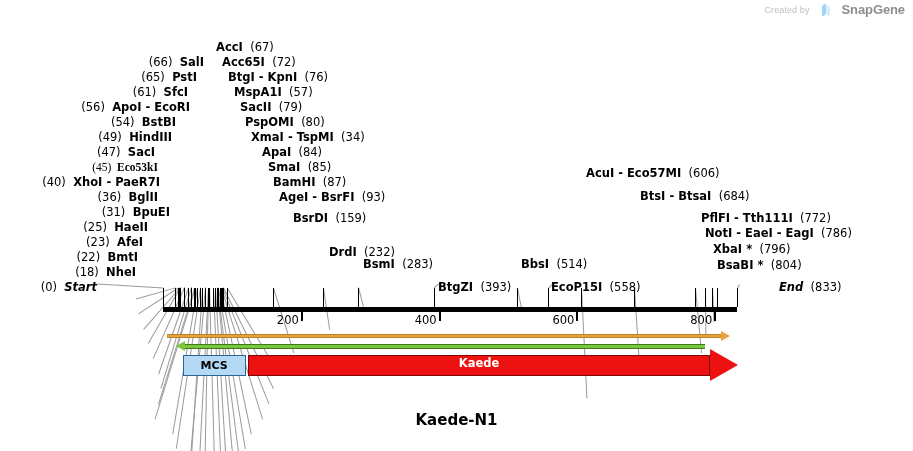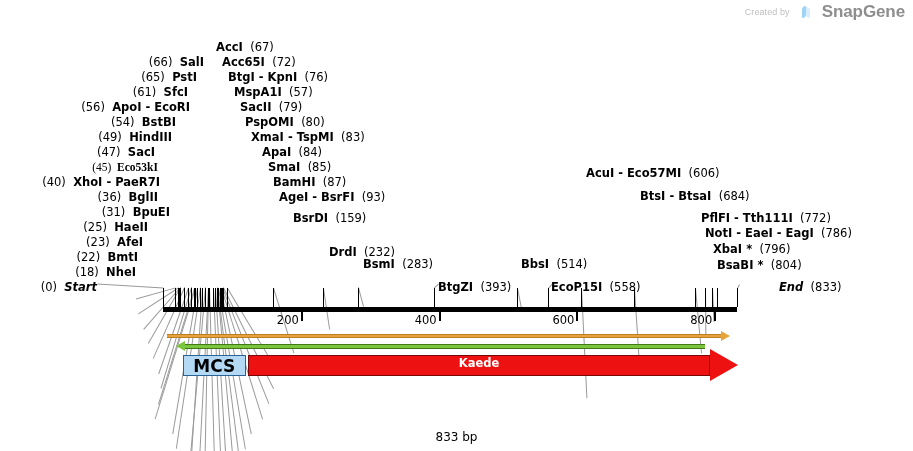--- a/index.html
+++ b/index.html
@@ -15,21 +15,21 @@
   #map{position:absolute;left:0;top:0;width:913px;height:451px;}
 
   
   .watermark{
     position:absolute;right:8px;top:2px;
     display:flex;align-items:center;gap:12px;
     font-size:9px;color:#bfbfbf;
     font-family:"Liberation Sans", sans-serif;
     letter-spacing:.1px;
   }
-  .watermark .sg{color:#8e8e8e;font-size:17px;font-weight:600;letter-spacing:-.1px;}
+  .watermark .sg{color:#8e8e8e;font-size:13px;font-weight:600;letter-spacing:-.1px;}
   .wm-leaf{width:8px;height:12px;position:relative;}
   .wm-leaf::before{
     content:"";position:absolute;left:0;top:0;width:4px;height:12px;
     background:#9ed4f5;border-radius:4px 0 4px 0;
   }
   .wm-leaf::after{
     content:"";position:absolute;left:4px;top:1px;width:4px;height:11px;
     background:#d9eefc;border-radius:0 4px 0 4px;
   }
 
@@ -63,21 +63,21 @@
   .bar-orange{position:absolute;height:4px;background:#e8a33d;border-top:1px solid #b97f22;border-bottom:1px solid #b97f22;box-sizing:border-box;}
   .bar-green{position:absolute;height:5px;background:#7cc63f;border-top:1px solid #3f7a17;border-bottom:1px solid #3f7a17;box-sizing:border-box;}
   .arrowhead{position:absolute;width:0;height:0;}
 
   .mcsbox{
     position:absolute;
     background:#b3d9f5;
     border:1px solid #2a6496;
     box-sizing:border-box;
     color:#000;
-    font-size:17px;
+    font-size:11px;
     font-weight:bold;
     display:flex;align-items:center;justify-content:center;
     font-family:"DejaVu Sans", sans-serif;
   }
   .cds{position:absolute;}
   .cds-body{position:absolute;background:#ee1111;border:1px solid #7a0707;box-sizing:border-box;}
   .cds-label{
     position:absolute;color:#fff;font-weight:bold;font-size:11.5px;
     font-family:"DejaVu Sans", sans-serif;
     display:flex;align-items:center;justify-content:center;
@@ -122,21 +122,21 @@
       <div class="lbl r" style="left: 190px; top: 101px;"><span class="pos">(56)</span>&nbsp;&nbsp;<span class="nm">ApoI&nbsp;-&nbsp;EcoRI</span></div>
       <div class="lbl r" style="left: 188px; top: 86px;"><span class="pos">(61)</span>&nbsp;&nbsp;<span class="nm">SfcI</span></div>
       <div class="lbl r" style="left: 197px; top: 71px;"><span class="pos">(65)</span>&nbsp;&nbsp;<span class="nm">PstI</span></div>
       <div class="lbl r" style="left: 204px; top: 56px;"><span class="pos">(66)</span>&nbsp;&nbsp;<span class="nm">SalI</span></div>
       <div class="lbl" style="left: 216px; top: 41px;"><span class="nm">AccI</span>&nbsp;&nbsp;<span class="pos">(67)</span></div>
       <div class="lbl" style="left: 222px; top: 56px;"><span class="nm">Acc65I</span>&nbsp;&nbsp;<span class="pos">(72)</span></div>
       <div class="lbl" style="left: 228px; top: 71px;"><span class="nm">BtgI&nbsp;-&nbsp;KpnI</span>&nbsp;&nbsp;<span class="pos">(76)</span></div>
       <div class="lbl" style="left: 234px; top: 86px;"><span class="nm">MspA1I</span>&nbsp;&nbsp;<span class="pos">(57)</span></div>
       <div class="lbl" style="left: 240px; top: 101px;"><span class="nm">SacII</span>&nbsp;&nbsp;<span class="pos">(79)</span></div>
       <div class="lbl" style="left: 245px; top: 116px;"><span class="nm">PspOMI</span>&nbsp;&nbsp;<span class="pos">(80)</span></div>
-      <div class="lbl" style="left: 251px; top: 131px;"><span class="nm">XmaI&nbsp;-&nbsp;TspMI</span>&nbsp;&nbsp;<span class="pos">(83)</span></div>
+      <div class="lbl" style="left: 251px; top: 131px;"><span class="nm">XmaI&nbsp;-&nbsp;TspMI</span>&nbsp;&nbsp;<span class="pos">(34)</span></div>
       <div class="lbl" style="left: 262px; top: 146px;"><span class="nm">ApaI</span>&nbsp;&nbsp;<span class="pos">(84)</span></div>
       <div class="lbl" style="left: 268px; top: 161px;"><span class="nm">SmaI</span>&nbsp;&nbsp;<span class="pos">(85)</span></div>
       <div class="lbl" style="left: 273px; top: 176px;"><span class="nm">BamHI</span>&nbsp;&nbsp;<span class="pos">(87)</span></div>
       <div class="lbl" style="left: 279px; top: 191px;"><span class="nm">AgeI&nbsp;-&nbsp;BsrFI</span>&nbsp;&nbsp;<span class="pos">(93)</span></div>
       <div class="lbl" style="left: 293px; top: 212px;"><span class="nm">BsrDI</span>&nbsp;&nbsp;<span class="pos">(159)</span></div>
       <div class="lbl" style="left: 329px; top: 246px;"><span class="nm">DrdI</span>&nbsp;&nbsp;<span class="pos">(232)</span></div>
       <div class="lbl" style="left: 363px; top: 258px;"><span class="nm">BsmI</span>&nbsp;&nbsp;<span class="pos">(283)</span></div>
       <div class="lbl" style="left: 438px; top: 281px;"><span class="nm">BtgZI</span>&nbsp;&nbsp;<span class="pos">(393)</span></div>
       <div class="lbl" style="left: 521px; top: 258px;"><span class="nm">BbsI</span>&nbsp;&nbsp;<span class="pos">(514)</span></div>
       <div class="lbl" style="left: 551px; top: 281px;"><span class="nm">EcoP15I</span>&nbsp;&nbsp;<span class="pos">(558)</span></div>
@@ -251,14 +251,14 @@
       <div class="bar-green" style="left: 184.513px; top: 344px; width: 520.857px;"></div>
       <div class="arrowhead" style="left: 175.513px; top: 341px; border-top: 5px solid transparent; border-bottom: 5px solid transparent; border-right: 9px solid rgb(124, 198, 63);"></div>
       <div class="mcsbox" style="left: 182.513px; top: 355px; width: 63.395px; height: 21px;">MCS</div>
       <div class="cds">
         <div class="cds-body" style="left: 247.975px; top: 355px; width: 462.025px; height: 21px;"></div>
         <div class="arrowhead" style="left: 710px; top: 349px; border-top: 16.5px solid transparent; border-bottom: 16.5px solid transparent; border-left: 28px solid rgb(238, 17, 17);"></div>
         <div class="cds-label" style="left: 247.975px; top: 355px; width: 462.025px; height: 15px;">Kaede</div>
       </div>
     </div>
 
-  <div class="subtitle" style="top:430px">833 bp</div>
+  <div class="title" style="top:411px">Kaede-N1</div>
 </div>
 
 </body></html>

